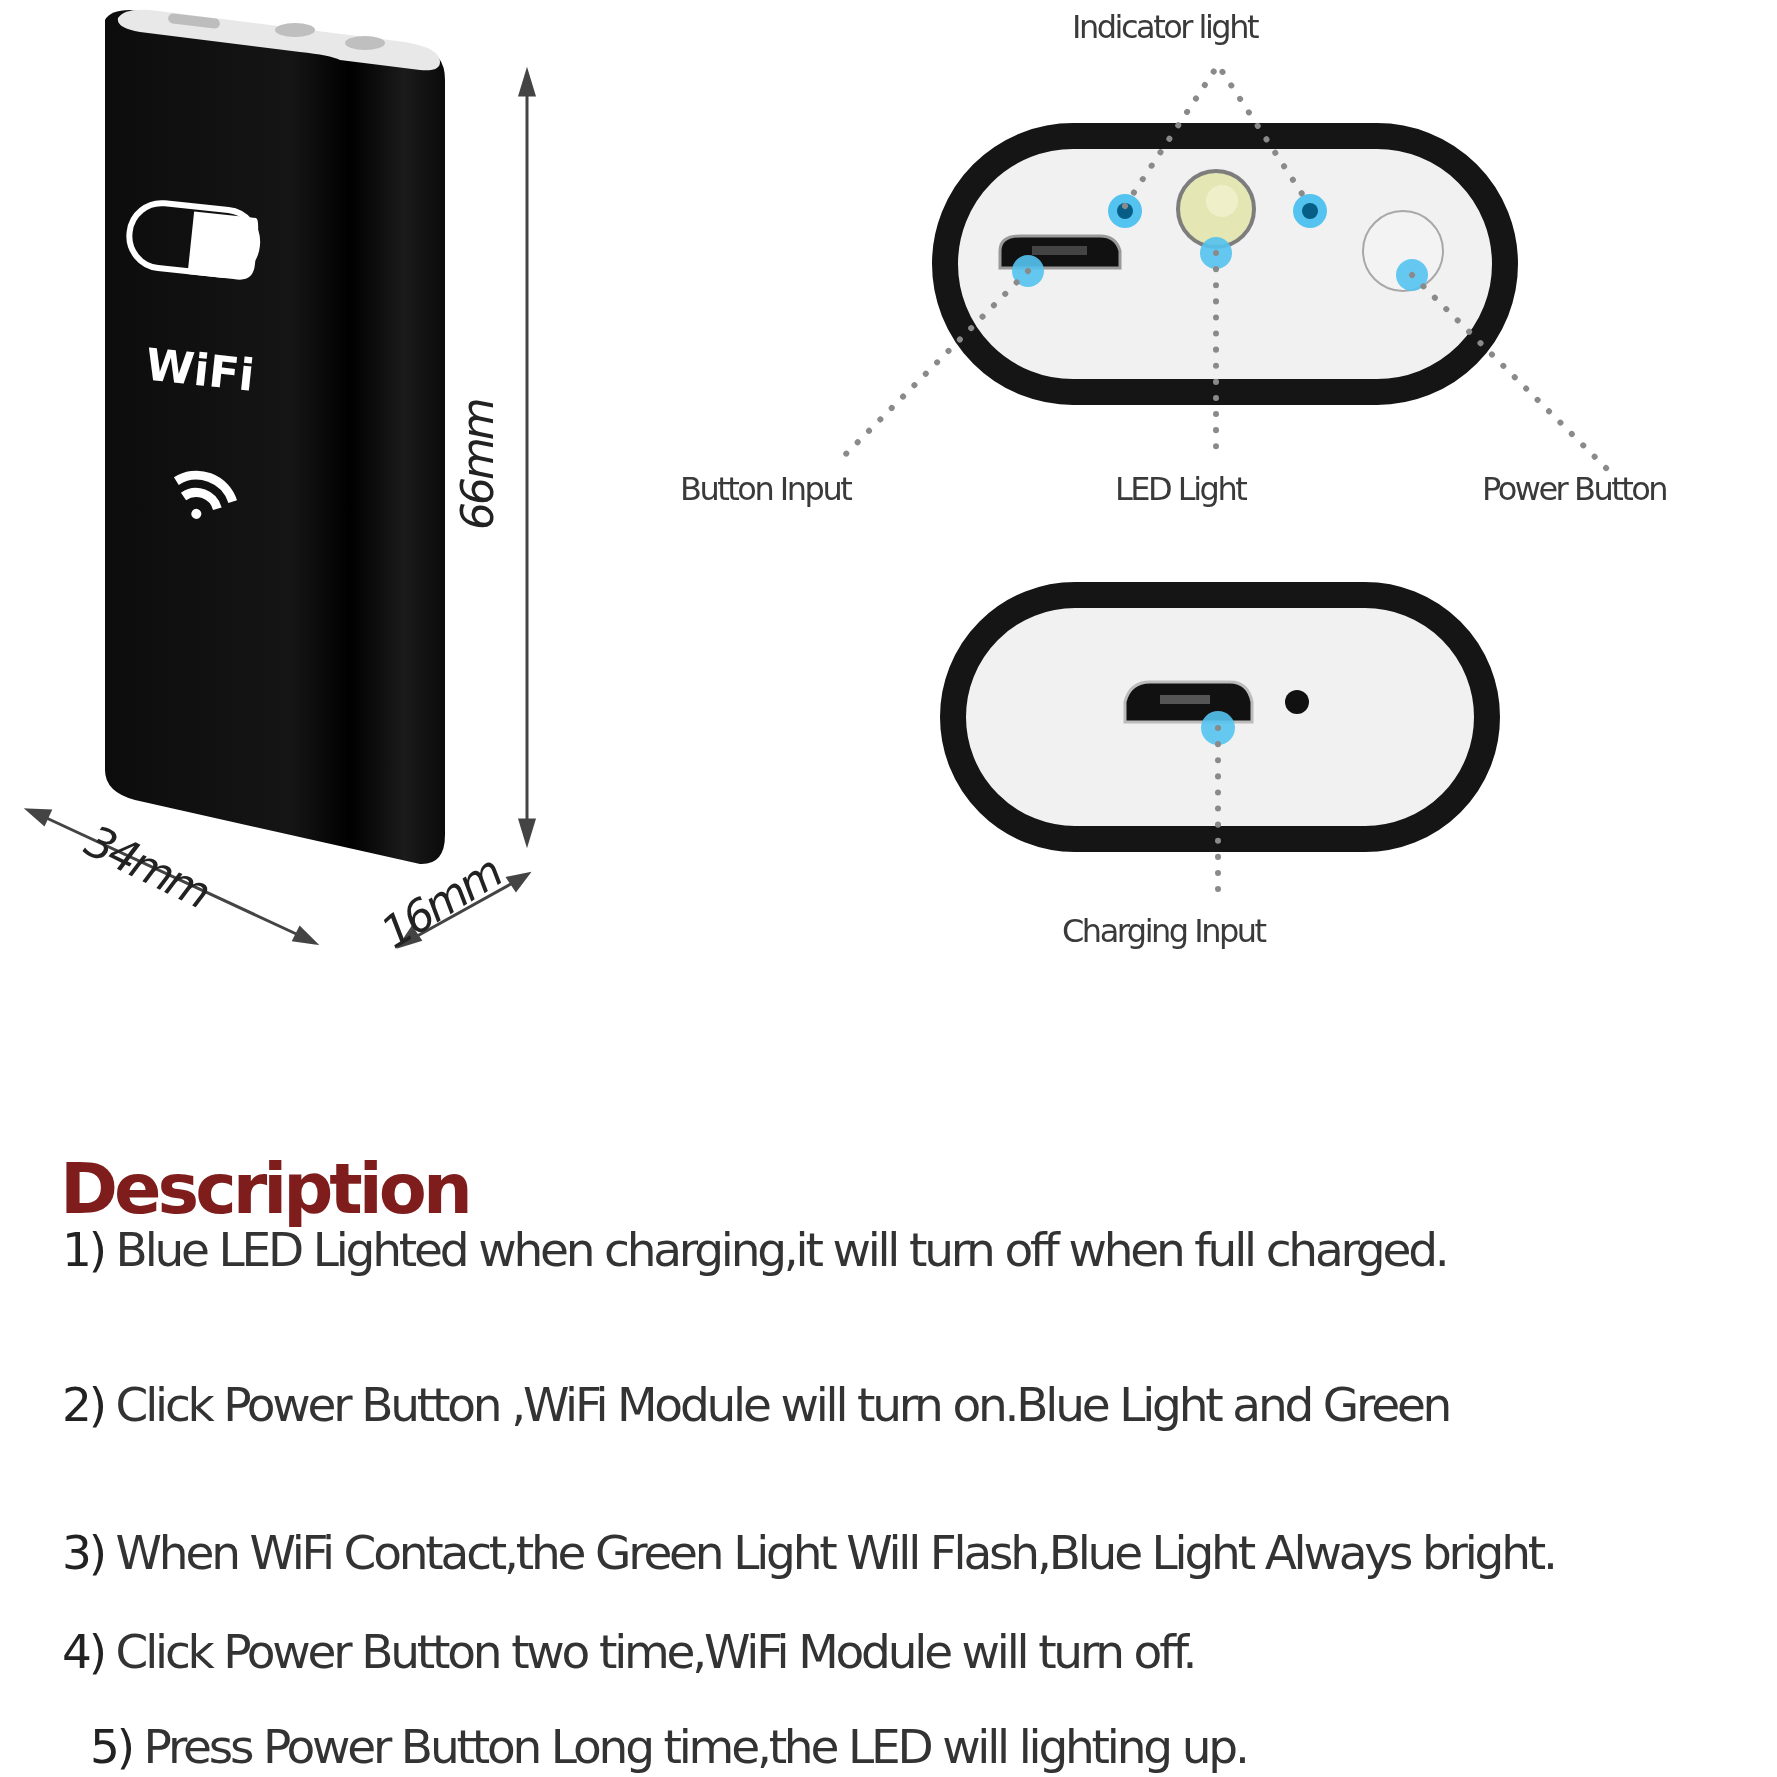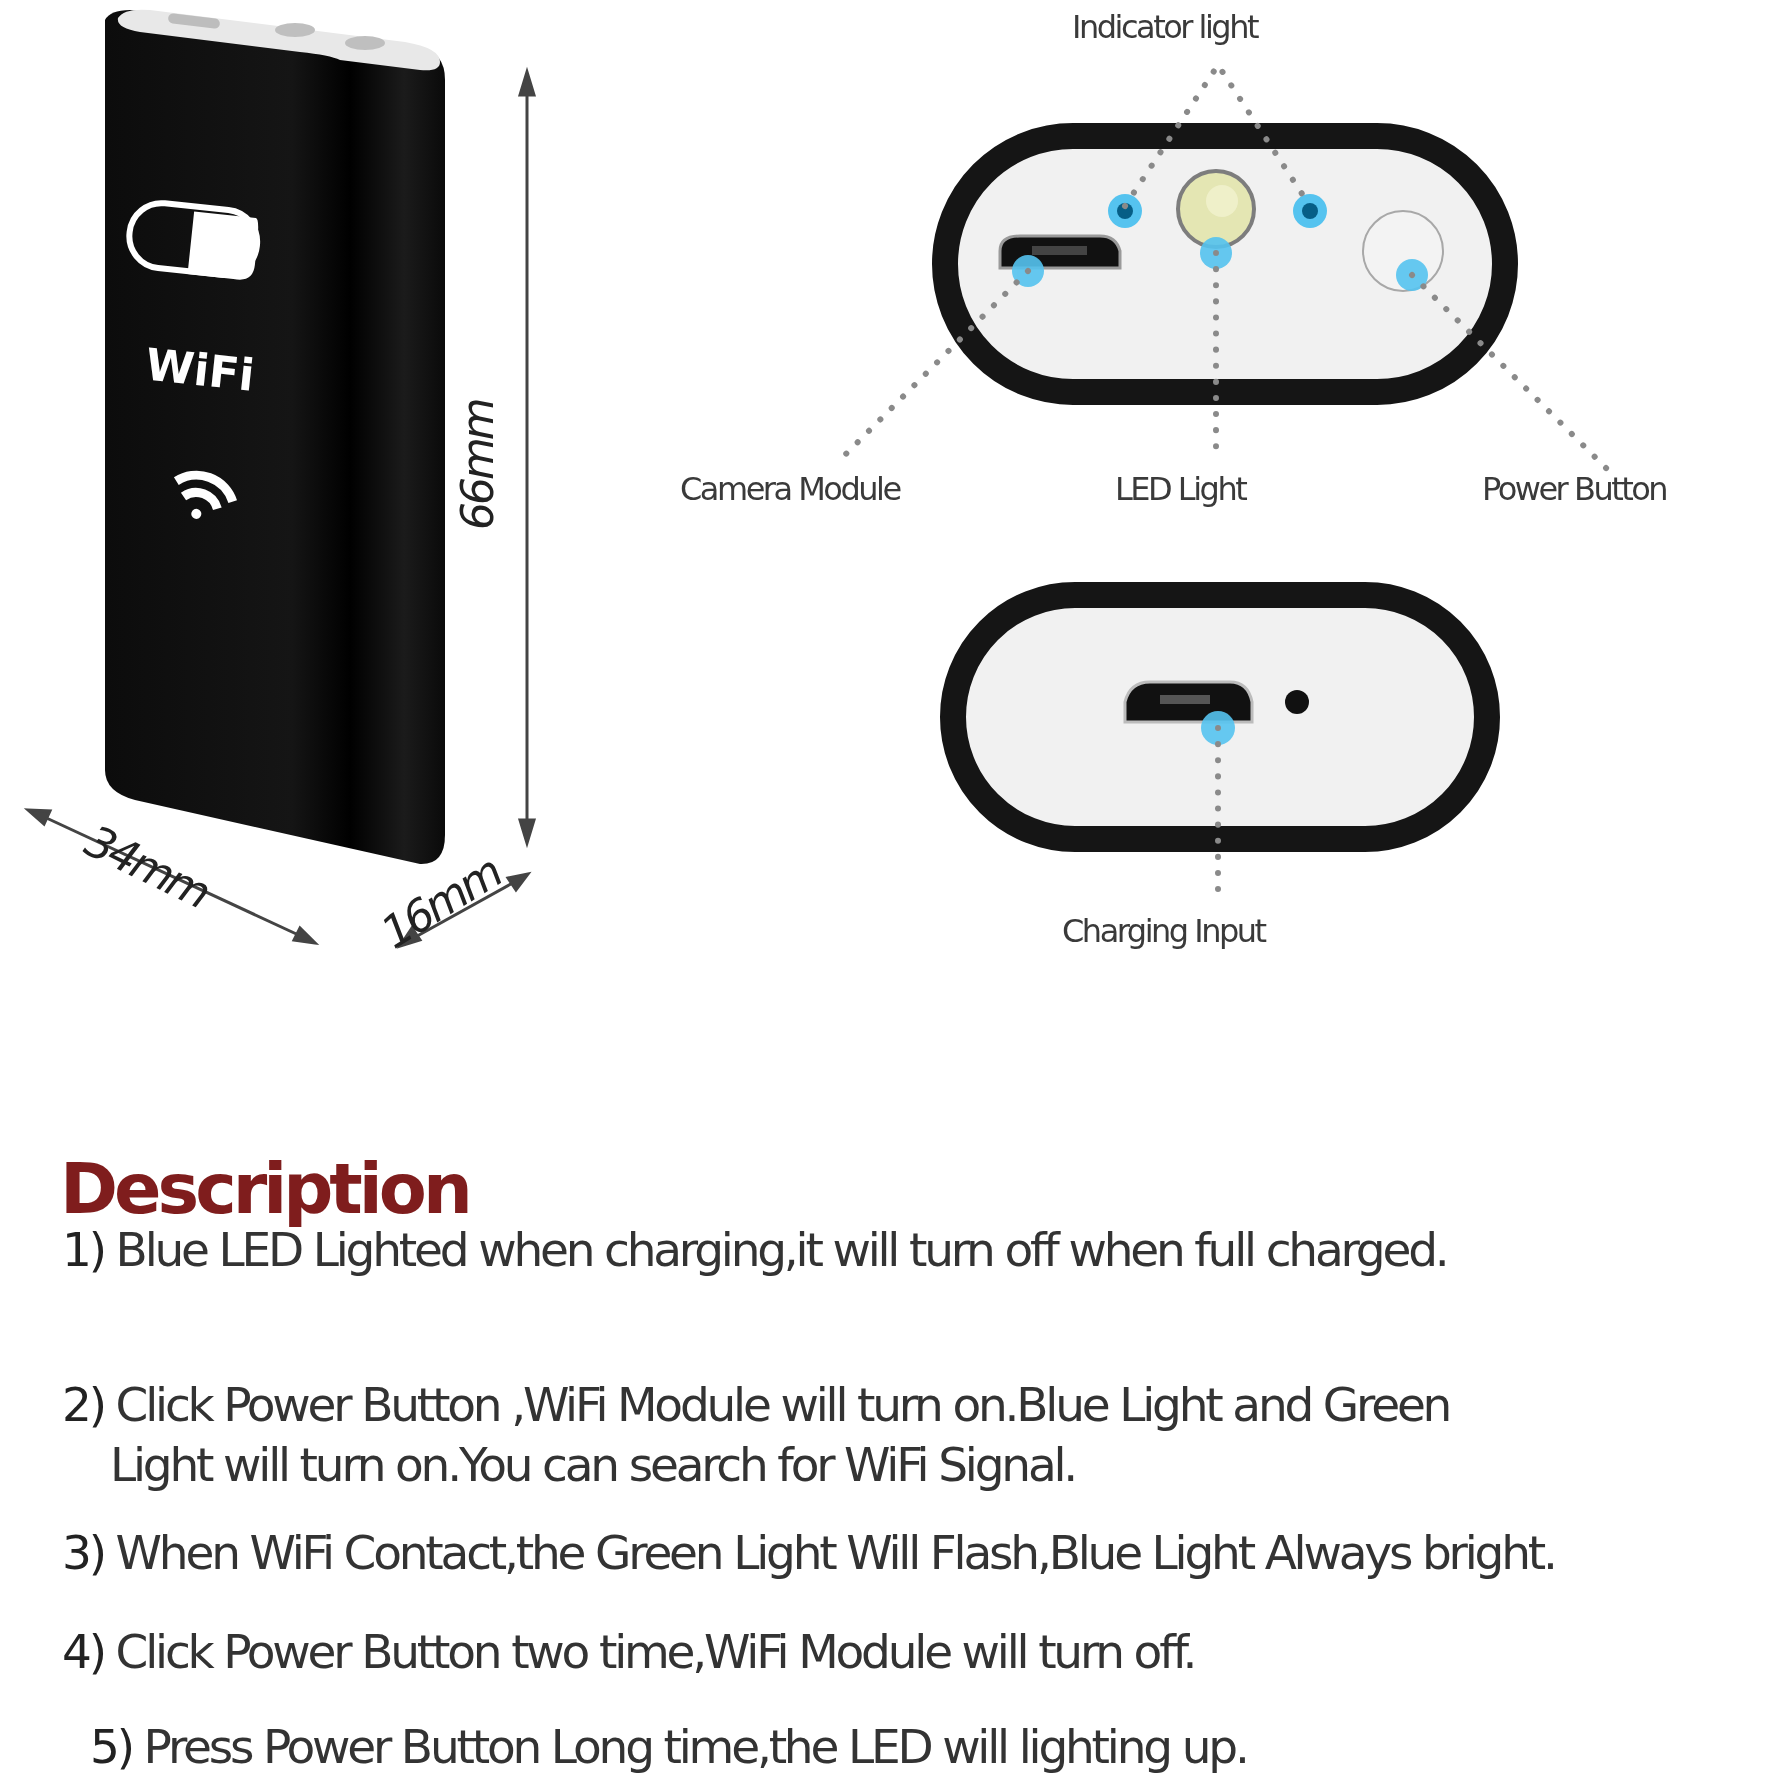--- a/index.html
+++ b/index.html
@@ -100,21 +100,21 @@
 
   <g stroke="#8a8a8a" stroke-width="6" stroke-linecap="round" stroke-dasharray="0.1 16" fill="none">
     <path d="M455 146 L548 5 L640 146"></path>
     <path d="M358 211 L165 405"></path>
     <path d="M546 193 L546 395"></path>
     <path d="M742 215 L938 410"></path>
   </g>
 </svg>
 
 <div class="label" style="left:1072px;top:8px;">Indicator light</div>
-<div class="label" style="left:680px;top:470px;">Camera Module</div>
+<div class="label" style="left:680px;top:470px;">Button Input</div>
 <div class="label" style="left:1115px;top:470px;">LED Light</div>
 <div class="label" style="left:1482px;top:470px;">Power Button</div>
 
 <svg class="abs" style="left:940px;top:582px" width="560" height="330" viewBox="0 0 560 330">
   <rect x="13" y="13" width="534" height="244" rx="122" fill="#f1f1f1" stroke="#151515" stroke-width="26"></rect>
   <g>
     <path d="M185 120 Q190 100 210 100 L290 100 Q308 100 312 120 L312 140 L185 140 Z" fill="#111" stroke="#bcbcbc" stroke-width="3"></path>
     <rect x="220" y="113" width="50" height="9" fill="#555"></rect>
   </g>
   <circle cx="357" cy="120" r="12" fill="#111"></circle>
@@ -126,21 +126,20 @@
 
 <div class="desc-title">Description</div>
 
 <div class="desc-item" style="top:1220px;">
   <span class="num">1)</span>
   <span>Blue LED Lighted when charging,it will turn off when full charged.</span>
 </div>
 <div class="desc-item" style="top:1375px;">
   <span class="num">2)</span>
   <span>Click Power Button ,WiFi Module will turn on.Blue Light and Green</span>
-  <span class="cont">Light will turn on.You can search for WiFi Signal.</span>
 </div>
 <div class="desc-item" style="top:1523px;">
   <span class="num">3)</span>
   <span>When WiFi Contact,the Green Light Will Flash,Blue Light Always bright.</span>
 </div>
 <div class="desc-item" style="top:1622px;">
   <span class="num">4)</span>
   <span>Click Power Button two time,WiFi Module will turn off.</span>
 </div>
 <div class="desc-item" style="top:1717px;margin-left:28px;">

